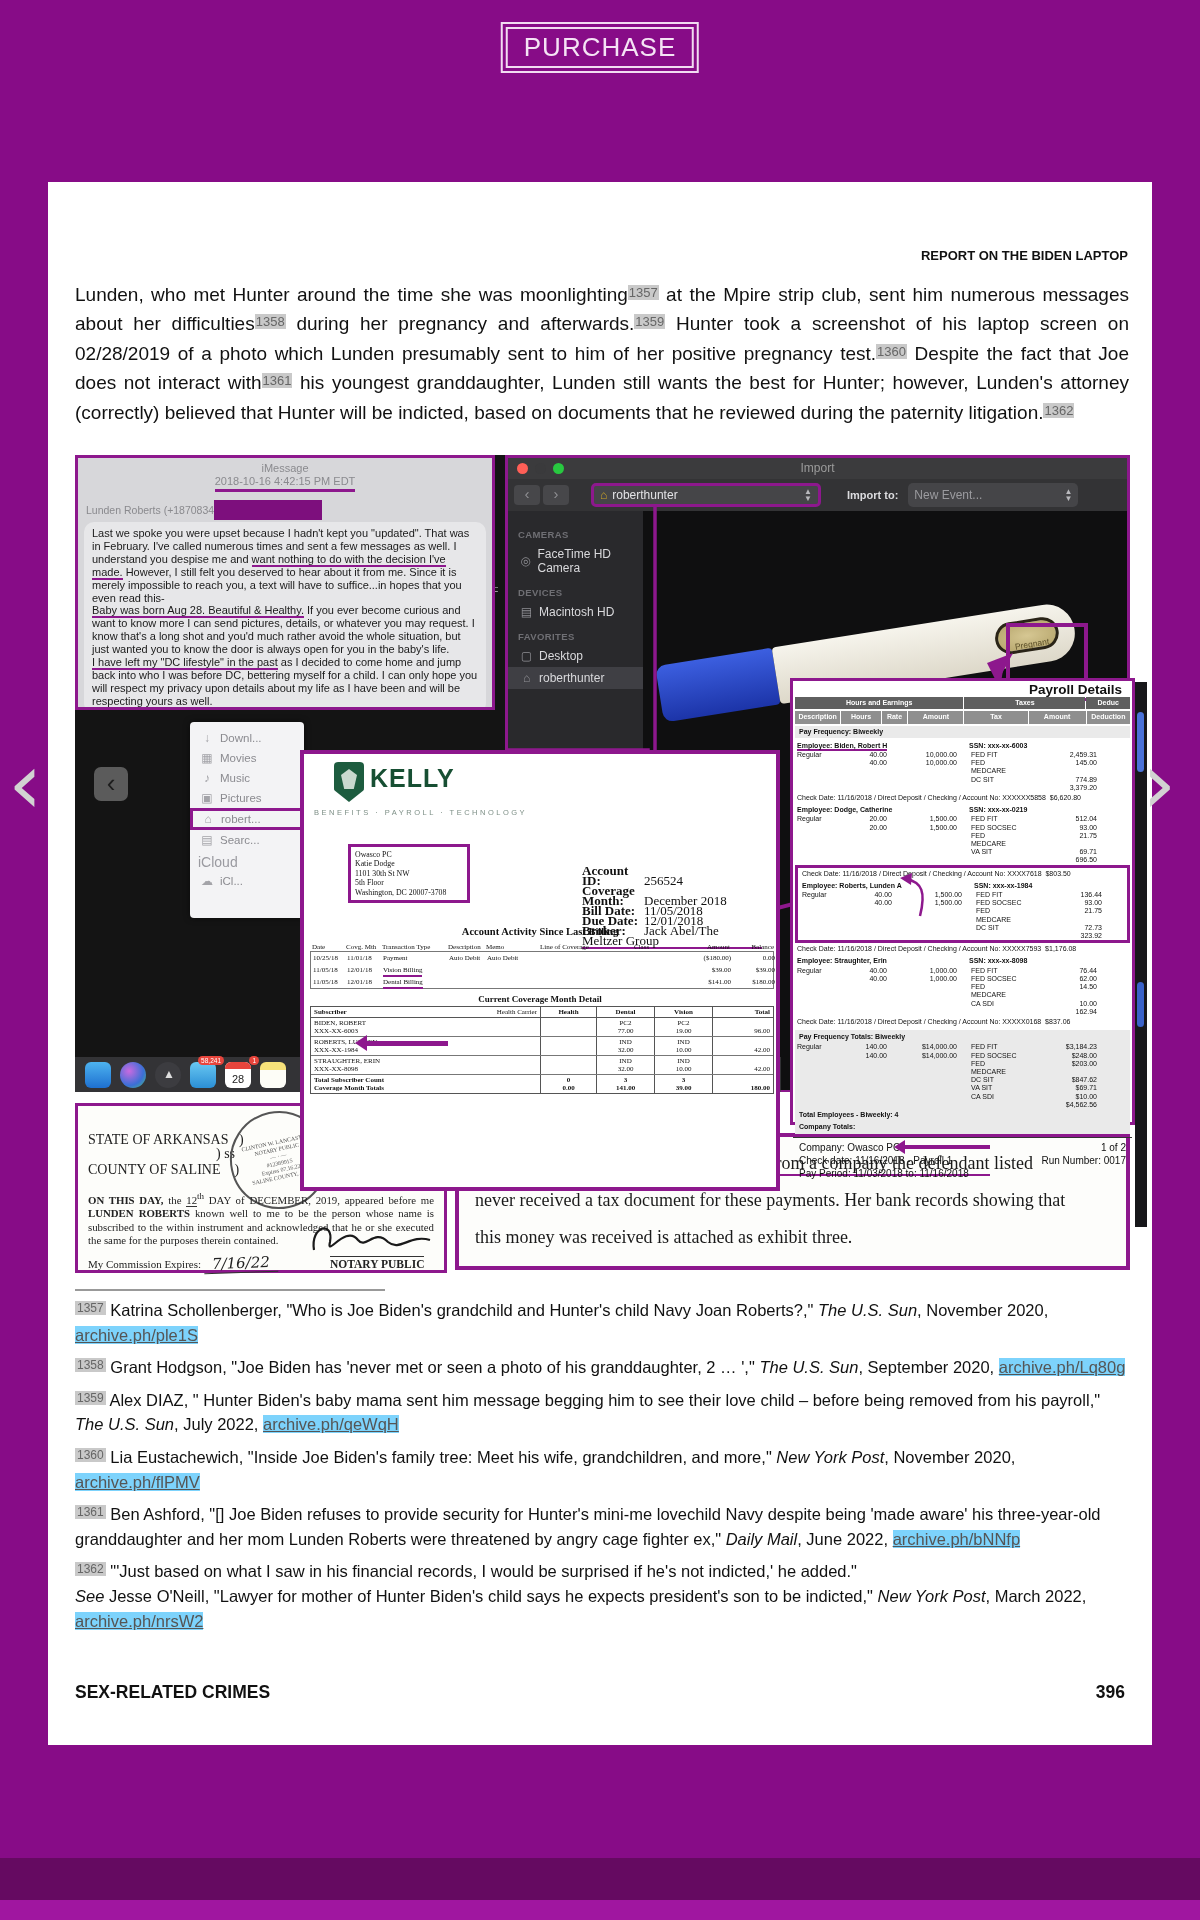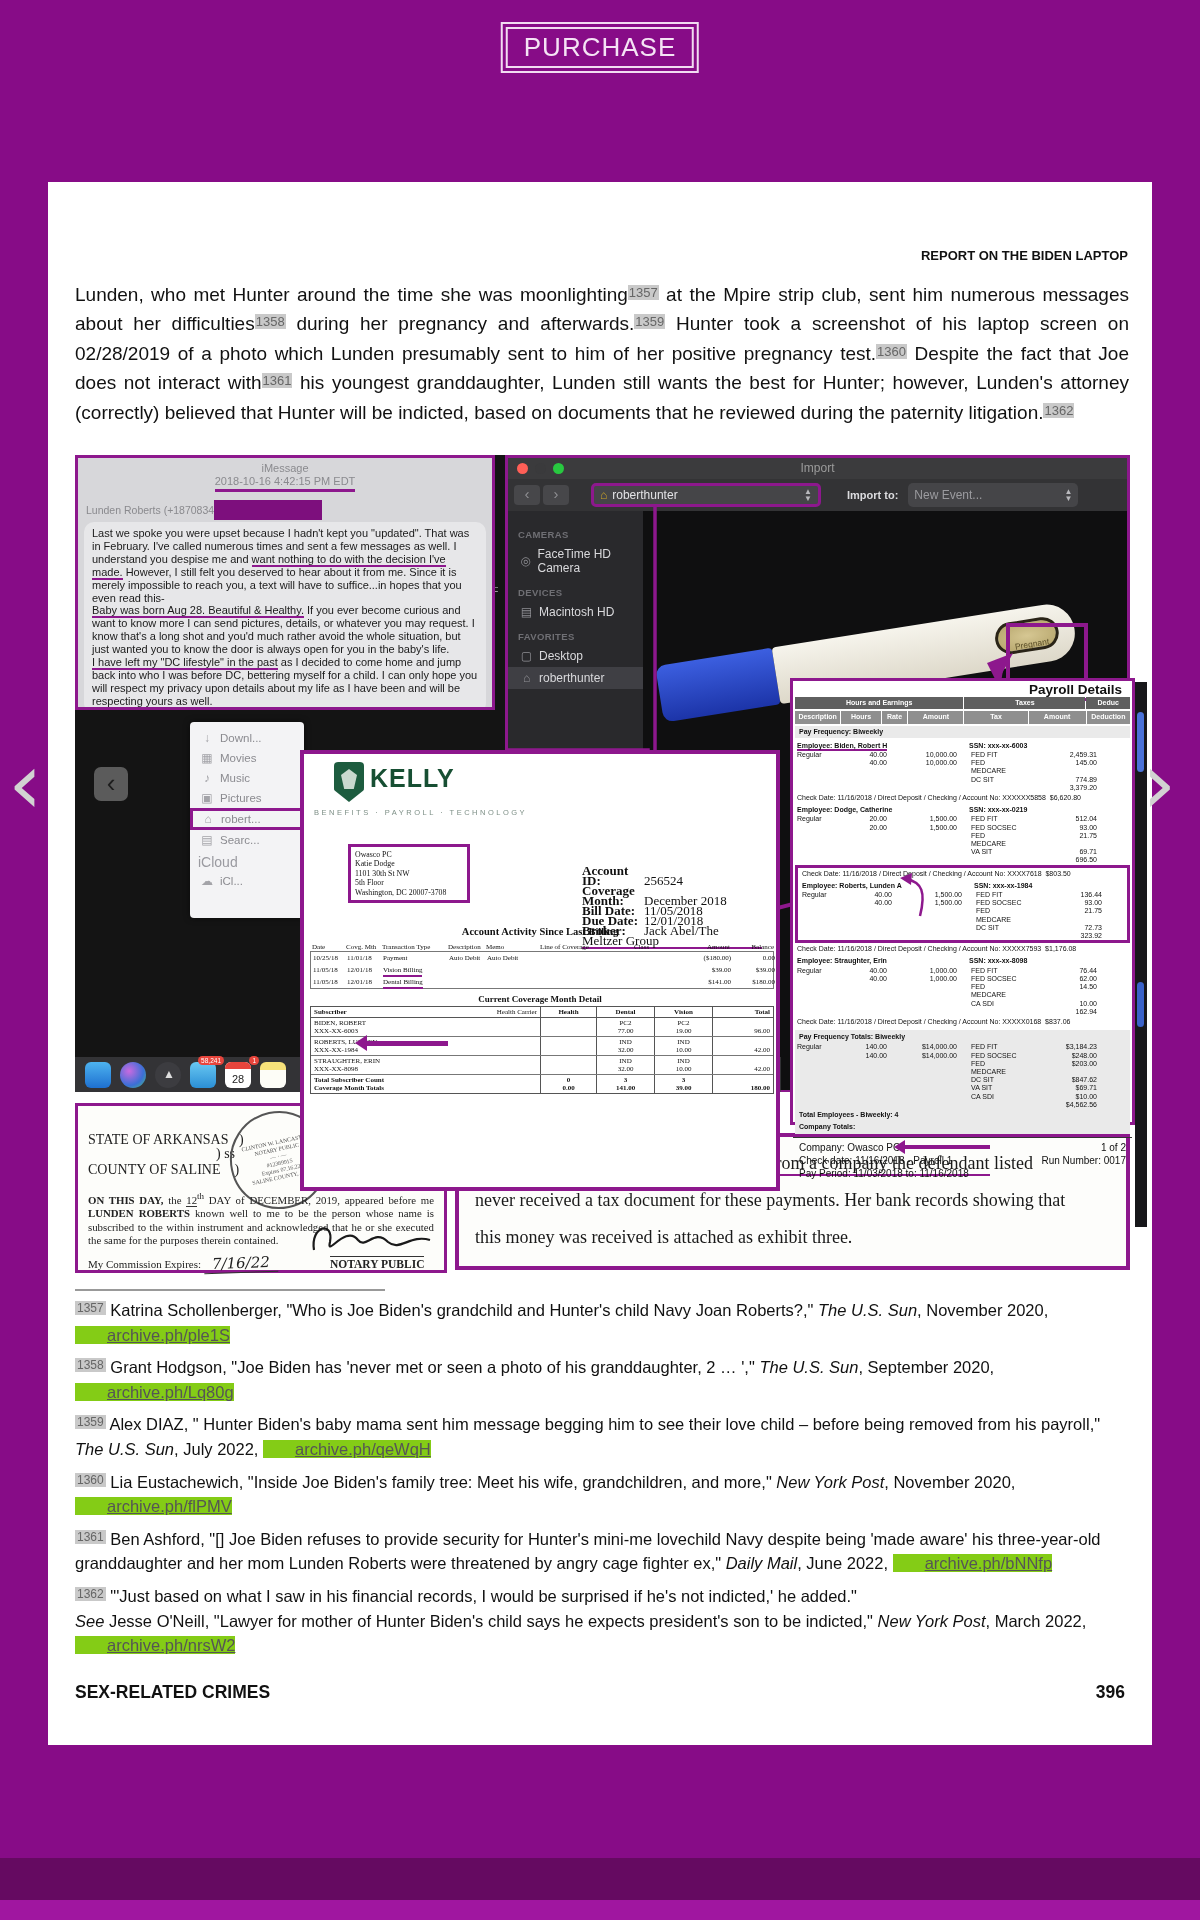--- a/index.html
+++ b/index.html
@@ -131,21 +131,21 @@
   .npub{position:absolute;left:252px;top:150px;border-top:1.5px solid #333;padding-top:1px;font-size:11.5px;font-weight:bold;}
   .legal{position:absolute;left:407px;top:951px;width:675px;border:4px solid #8d188d;box-sizing:border-box;background:#fdfdfb;font-family:"Liberation Serif",serif;font-size:18px;color:#1a1a1a;padding:8px 16px 10px 16px;z-index:2;}
   .legal .ln{line-height:37px;white-space:nowrap;}
   .lu{border-bottom:2.5px solid #8d188d;padding-bottom:1px;}
   .lnum{font-weight:bold;margin-right:36px;}
   
   .fnsep{position:absolute;left:27px;top:1107px;width:310px;height:2px;background:#999;}
   .fns{position:absolute;left:27px;top:1114px;width:1056px;font-size:16.5px;line-height:24.6px;color:#111;}
   .fn{margin-bottom:6px;}
   .fnref{background:#c9c9c9;color:#666;font-size:12px;vertical-align:4px;padding:0 2px;}
-  .lnk{background:#84cc16;color:#555;text-decoration:underline;cursor:pointer;padding-left:32px;}
+  .lnk{background:#7dd3fc;color:#555;text-decoration:underline;cursor:pointer;}
   .pagefoot{position:absolute;left:27px;top:1500px;width:1050px;display:flex;justify-content:space-between;font-weight:bold;font-size:17.5px;color:#111;}
   
   .chev{position:absolute;z-index:20;color:#d2d2d2;font-size:86px;line-height:70px;font-family:"DejaVu Sans",sans-serif;}
   svg.overlay{position:absolute;left:0;top:0;z-index:3;pointer-events:none;}
   .b{font-weight:bold;}
 </style>
 </head>
 <body>
 
 <div class="pbtn">

